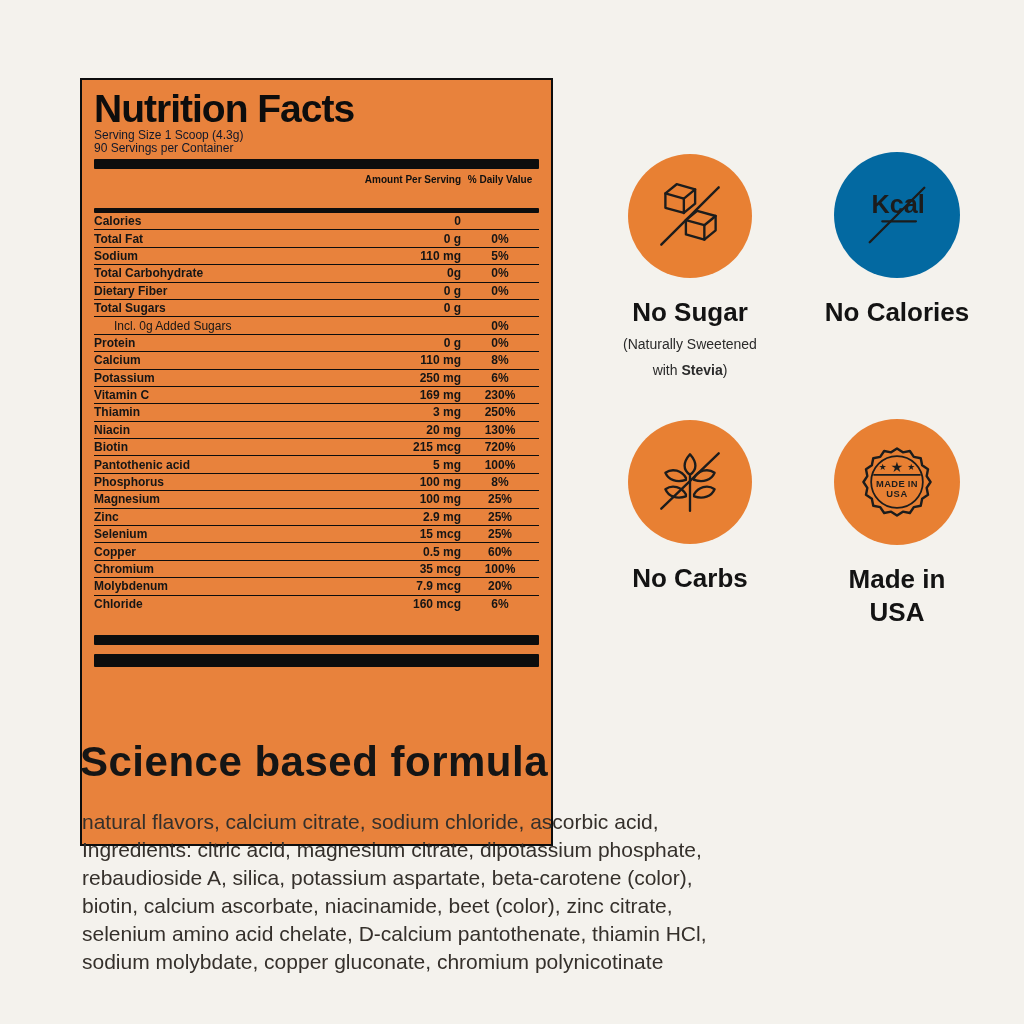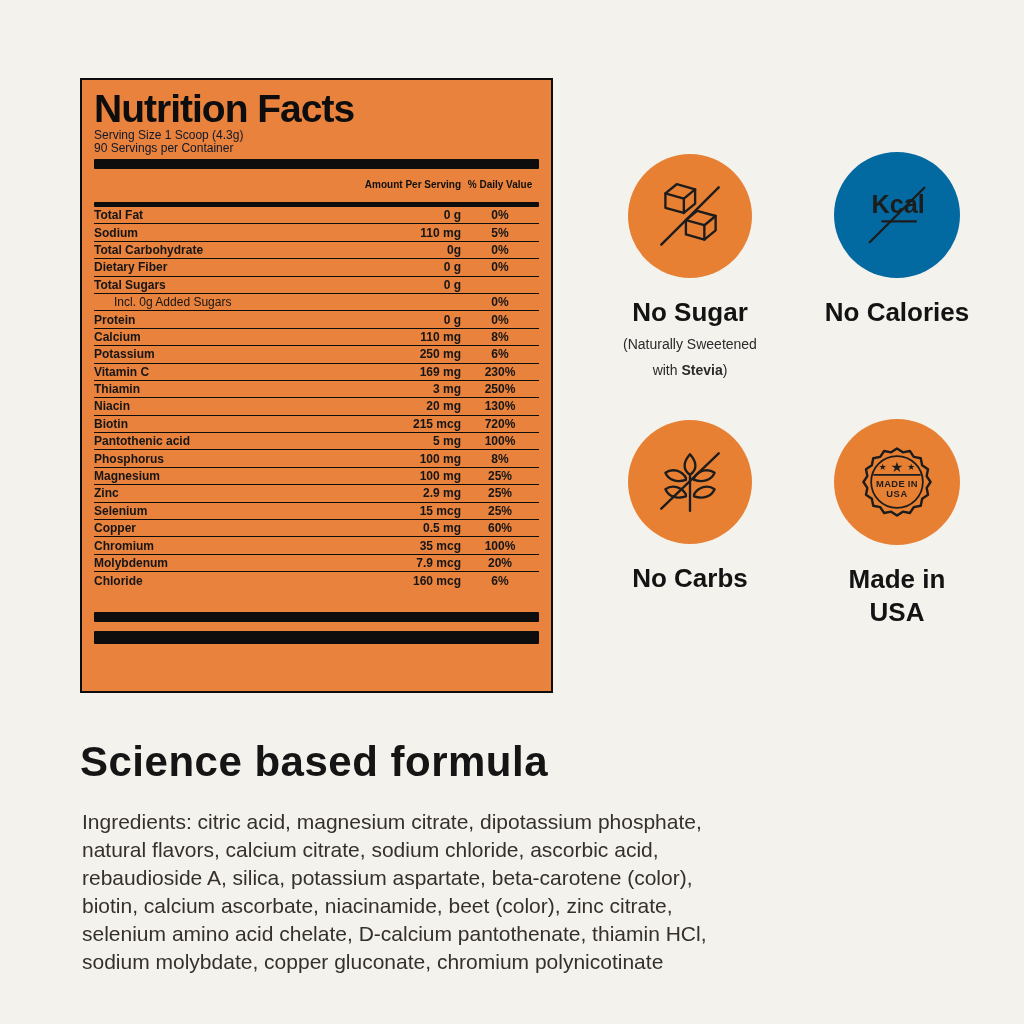--- a/index.html
+++ b/index.html
@@ -1,26 +1,26 @@
 <!DOCTYPE html>
 <html><head>
 <meta charset="utf-8">
 <style>
   html,body{margin:0;padding:0;}
   .page{position:relative;width:1024px;height:1024px;background:#F4F2ED;overflow:hidden;
         font-family:"Liberation Sans", sans-serif;color:#141414;}
 
   
-  .nf-label{position:absolute;left:80px;top:78px;width:473px;height:615px;box-sizing:border-box;
+  .nf-label{position:absolute;left:80px;top:78px;width:473px;height:768px;box-sizing:border-box;
             background:#E8823C;border:2px solid #0D0D0D;padding:9px 12px 10px 12px;}
   .nf-title{font-size:39px;line-height:40px;font-weight:bold;letter-spacing:-1px;color:#0D0D0D;}
   .nf-serving{font-size:12px;line-height:13px;color:#0f172a;}
   .bar{background:#0D0D0D;border-radius:1px;}
   .bar-top{height:10px;margin-top:4px;}
-  .nf-colhead{display:flex;align-items:flex-end;height:21px;padding-bottom:12px;font-size:10px;font-weight:bold;color:#101010;}
+  .nf-colhead{display:flex;align-items:center;height:21px;padding-bottom:18px;font-size:10px;font-weight:bold;color:#101010;}
   .nf-colhead .sp{flex:1;}
   .nf-colhead .amt{width:150px;text-align:right;}
   .nf-colhead .dv{width:78px;text-align:center;}
   .bar-mid{height:5px;}
   .nf-rows{}
   .nf-row{display:flex;align-items:center;height:17.4px;box-sizing:border-box;
           border-bottom:1.5px solid #0D0D0D;font-size:12px;font-weight:bold;color:#151515;}
   .nf-row:last-child{border-bottom:none;}
   .nf-row .nm{flex:1;white-space:nowrap;}
   .nf-row.indent .nm{padding-left:20px;font-weight:normal;}
@@ -59,20 +59,25 @@
     <div class="nf-colhead">
       <span class="sp"></span>
       <span class="amt">Amount Per Serving</span>
       <span class="dv">% Daily Value</span>
     </div>
 
     <div class="bar bar-mid"></div>
 
     <div class="nf-rows" id="nf-rows">
         <div class="nf-row">
+          <span class="nm">Calories</span>
+          <span class="amt">0</span>
+          <span class="dv"></span>
+        </div>
+        <div class="nf-row">
           <span class="nm">Total Fat</span>
           <span class="amt">0 g</span>
           <span class="dv">0%</span>
         </div>
         <div class="nf-row">
           <span class="nm">Sodium</span>
           <span class="amt">110 mg</span>
           <span class="dv">5%</span>
         </div>
         <div class="nf-row">
@@ -245,21 +250,21 @@
         <text x="40" y="44.5" text-anchor="middle" font-family="Liberation Sans, sans-serif" font-size="8.5" font-weight="bold" letter-spacing="0.3" fill="#1C1C1C">MADE IN</text>
         <text x="40" y="54" text-anchor="middle" font-family="Liberation Sans, sans-serif" font-size="8.5" font-weight="bold" letter-spacing="0.5" fill="#1C1C1C">USA</text>
       </svg>
     </div>
     <div class="badge-caption">Made in
 USA</div>
   </div>
 
   <div class="science-heading">Science based formula</div>
   <div class="ingredients" id="ingredients">
+      <div>natural flavors, calcium citrate, sodium chloride, ascorbic acid,</div>
       <div>Ingredients: citric acid, magnesium citrate, dipotassium phosphate,</div>
-      <div>natural flavors, calcium citrate, sodium chloride, ascorbic acid,</div>
       <div>rebaudioside A, silica, potassium aspartate, beta-carotene (color),</div>
       <div>biotin, calcium ascorbate, niacinamide, beet (color), zinc citrate,</div>
       <div>selenium amino acid chelate, D-calcium pantothenate, thiamin HCl,</div>
       <div>sodium molybdate, copper gluconate, chromium polynicotinate</div>
     </div>
 
 </div>
 
 </body></html>

